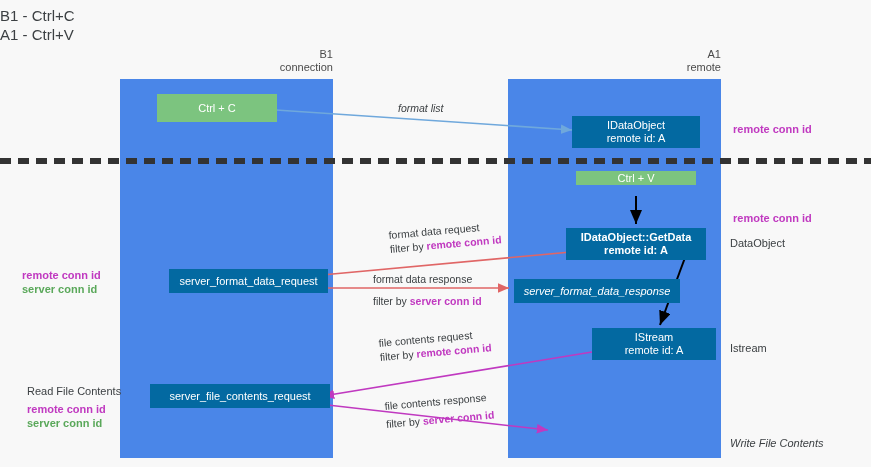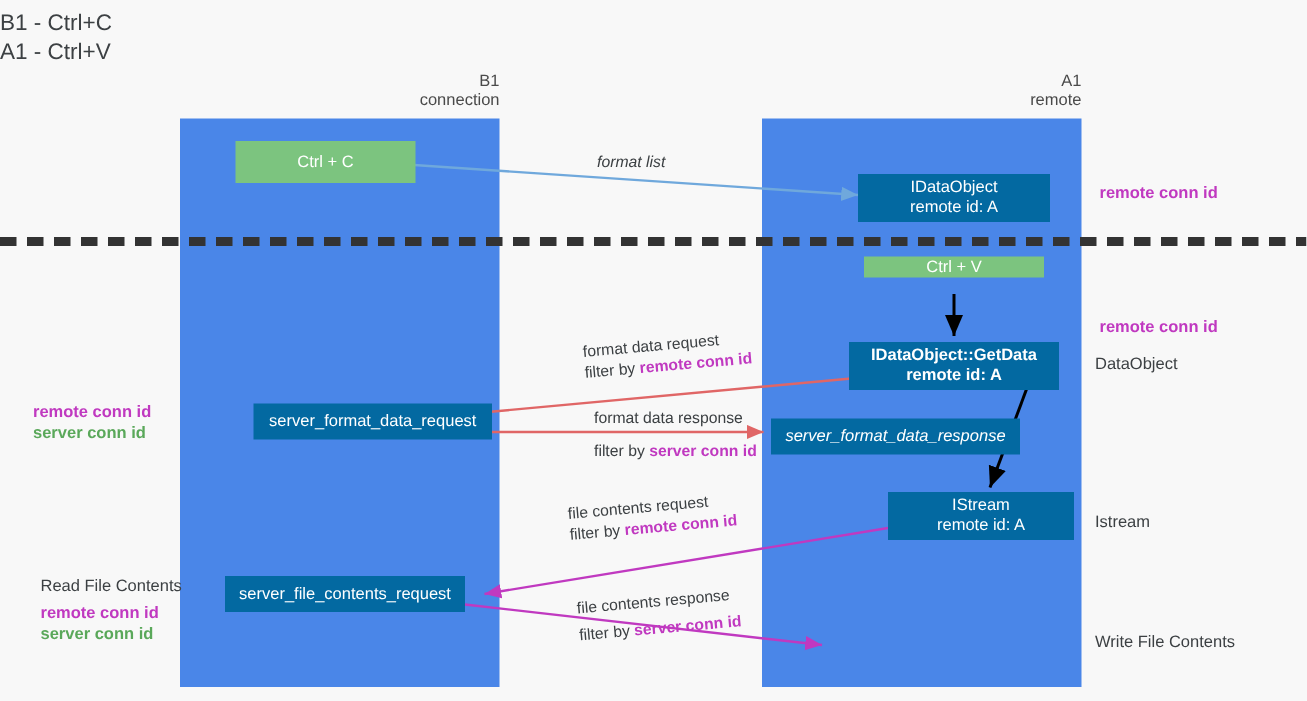--- a/index.html
+++ b/index.html
@@ -119,31 +119,31 @@
   <div class="node orange" style="left:566px;top:228px;width:140px;height:32px;font-weight:bold;">IDataObject::GetData
 remote id: A</div>
 
   <div class="node orange" style="left:152px;top:269px;width:159px;height:24px;margin-left:17px;">server_format_data_request</div>
 
   <div class="node orange" style="left:514px;top:279px;width:166px;height:24px;font-style:italic;">server_format_data_response</div>
 
   <div class="node orange" style="left:592px;top:328px;width:124px;height:32px;">IStream
 remote id: A</div>
 
-  <div class="node orange" style="left:150px;top:384px;width:160px;height:24px;">server_file_contents_request</div>
+  <div class="node orange" style="left:150px;top:384px;width:180px;height:24px;">server_file_contents_request</div>
 
 
   <div class="edge-label" style="left:398px;top:101px;font-style:italic;">format list</div>
 
   <div class="edge-label rot" style="left:388px;top:228px;transform:rotate(-5deg);">
     <div>format data request</div>
     <div><span>filter by </span><span class="hl-remote">remote conn id</span></div>
   </div>
 
-  <div class="edge-label" style="left:396px;top:272px;">
+  <div class="edge-label" style="left:373px;top:272px;">
     <div>format data response</div>
     <div style="margin-top:8px;"><span>filter by </span><span class="hl-server">server conn id</span></div>
   </div>
 
   <div class="edge-label rot" style="left:378px;top:336px;transform:rotate(-5deg);">
     <div>file contents request</div>
     <div><span>filter by </span><span class="hl-remote">remote conn id</span></div>
   </div>
 
   <div class="edge-label rot" style="left:384px;top:399px;transform:rotate(-5deg);">
@@ -152,21 +152,21 @@
   </div>
 
   <div class="side-label purple" style="left:733px;top:122px;">remote conn id</div>
 
   <div class="side-label purple" style="left:733px;top:211px;">remote conn id</div>
 
   <div class="side-label" style="left:730px;top:236px;">DataObject</div>
 
   <div class="side-label" style="left:730px;top:341px;">Istream</div>
 
-  <div class="side-label" style="left:730px;top:421px;">Write File Contents</div>
+  <div class="side-label" style="left:730px;top:436px;font-style:italic;">Write File Contents</div>
 
   <div class="side-label purple" style="left:22px;top:268px;">remote conn id</div>
   <div class="side-label green" style="left:22px;top:282px;">server conn id</div>
 
   <div class="side-label" style="left:27px;top:384px;">Read File Contents</div>
   <div class="side-label purple" style="left:27px;top:402px;">remote conn id</div>
   <div class="side-label green" style="left:27px;top:416px;">server conn id</div>
 
 </div>
 

